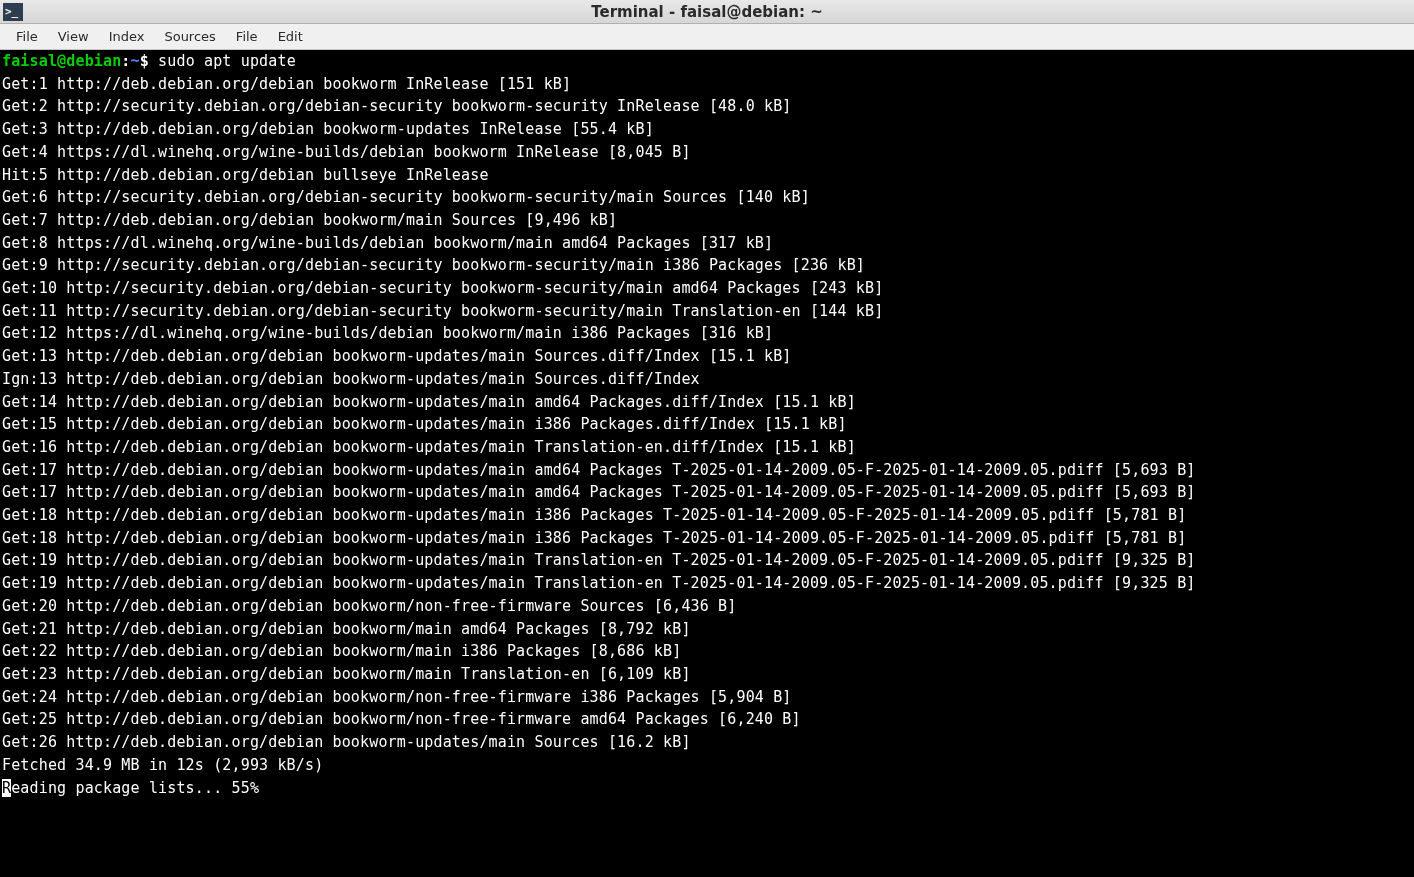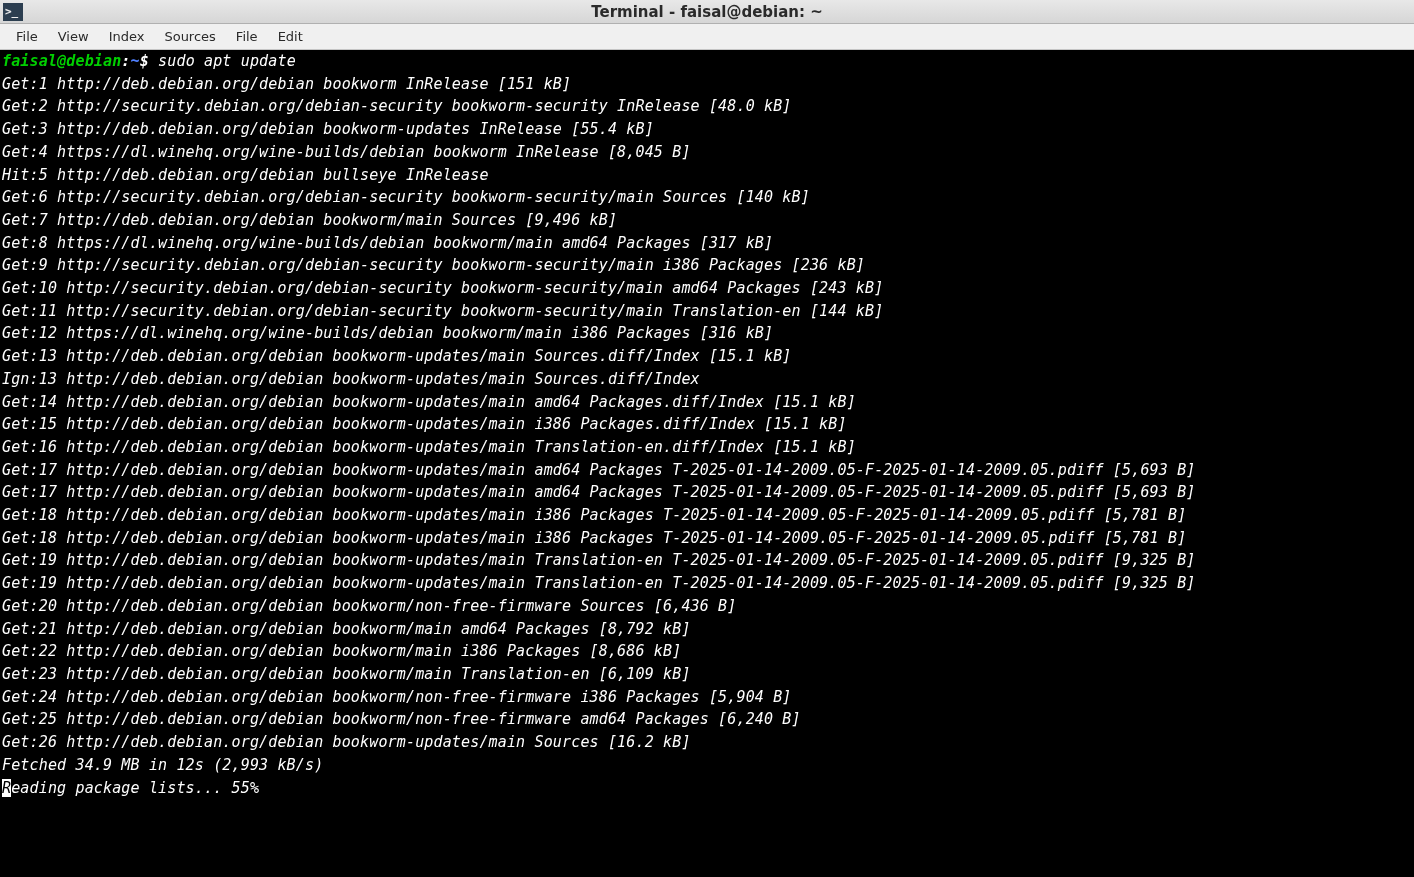--- a/index.html
+++ b/index.html
@@ -3,21 +3,21 @@
 <meta charset="utf-8">
 <style>
   * { margin: 0; padding: 0; box-sizing: border-box; }
   html, body { width: 1414px; height: 877px; overflow: hidden; font-family: "DejaVu Sans", "Liberation Sans", sans-serif; }
   .window { width: 100%; height: 100%; display: flex; flex-direction: column; background: #000; }
   .titlebar { height: 24px; background: linear-gradient(to bottom, #e8e8e8, #d6d6d6); display: flex; align-items: center; position: relative; border-bottom: 1px solid #b0b0b0; }
   .titlebar-icon { width: 20px; height: 18px; margin-left: 3px; background: #2c3e50; display: flex; align-items: center; justify-content: flex-start; padding-left: 2px; color: #eee; font-family: monospace; font-size: 11px; font-weight: bold; }
   .titlebar-title { position: absolute; left: 50%; transform: translateX(-50%); font-size: 15px; font-weight: bold; color: #2a2a2a; }
   .menubar { height: 26px; background: #f0f0f0; display: flex; align-items: center; padding: 0 6px; gap: 0; border-bottom: 1px solid #c5c5c5; }
   .menu-item { font-size: 13px; color: #2a2a2a; padding: 3px 10px; cursor: pointer; }
-  .terminal-body { flex: 1; background: #000; padding: 0 2px; font-family: "DejaVu Sans Mono","Liberation Mono","Menlo","Consolas",monospace; font-size: 15px; line-height: 22.7px; color: #ffffff; white-space: pre; overflow: hidden; letter-spacing: 0.15px; font-style: italic; }
+  .terminal-body { flex: 1; background: #000; padding: 0 2px; font-family: "DejaVu Sans Mono","Liberation Mono","Menlo","Consolas",monospace; font-size: 15px; line-height: 22.7px; color: #ffffff; white-space: pre; overflow: hidden; letter-spacing: 0.15px; }
   .prompt-user { color: #00d000; font-weight: bold; }
   .prompt-colon { color: #ffffff; font-weight: bold; }
   .prompt-path { color: #5080ff; font-weight: bold; }
   .cursor-block { background: #ffffff; color: #000000; }
   .cmd { color: #ffffff; }
 </style>
 </head>
 <body>
 
 <div class="window">

